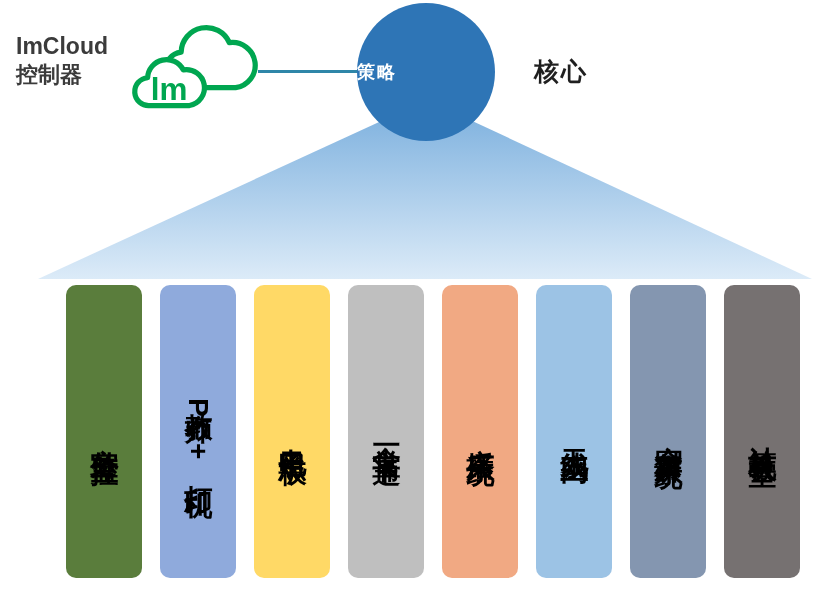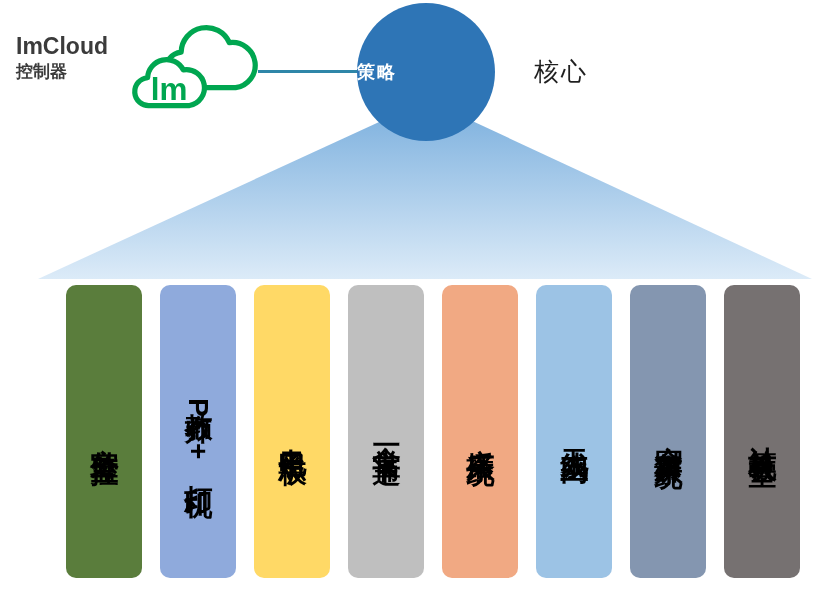--- a/index.html
+++ b/index.html
@@ -7,42 +7,42 @@
     position:relative;width:822px;height:590px;background:#ffffff;overflow:hidden;
     font-family:"Liberation Sans","DejaVu Sans",sans-serif;
   }
 
   
   .imcloud-label{
     position:absolute;left:16px;top:32px;color:var(--text_dark,#3b3b3b);
     font-weight:bold;line-height:1.25;
   }
   .imcloud-label .l1{font-size:23px;}
-  .imcloud-label .l2{font-size:17px;}
+  .imcloud-label .l2{font-size:22px;}
 
   .cloud-icon{position:absolute;left:126px;top:6px;width:148px;height:110px;}
   .cloud-icon path{fill:#ffffff;stroke:var(--cloud_green,#00A650);stroke-width:5;stroke-linejoin:round;}
   .cloud-icon text{fill:var(--cloud_green,#00A650);font-weight:bold;font-size:30px;
     font-family:"Liberation Sans","DejaVu Sans",sans-serif;}
 
   .connector-line{
     position:absolute;left:258px;top:70px;width:102px;height:3px;
     background:var(--connector,#2E86A8);
   }
 
   .gateway-circle{
     position:absolute;left:357px;top:3px;width:138px;height:138px;border-radius:50%;
     background:var(--gateway_blue,#2E75B6);
     display:flex;flex-direction:column;align-items:flex-start;justify-content:center;
     color:#ffffff;font-size:18px;font-weight:bold;line-height:1.35;letter-spacing:2px;
     z-index:3;
   }
 
   .core-label{
-    position:absolute;left:534px;top:55px;font-size:25px;font-weight:400;
+    position:absolute;left:534px;top:55px;font-size:25px;font-weight:700;
     color:#1f1f1f;letter-spacing:2px;
   }
 
   
   .fan-svg{position:absolute;left:0;top:95px;width:822px;height:190px;z-index:1;}
   #fanGrad stop.s1{stop-color:var(--fan_top,#79AEDD);}
   #fanGrad stop.s2{stop-color:var(--fan_bottom,#DCEBF8);}
 
   
   .pillars{

